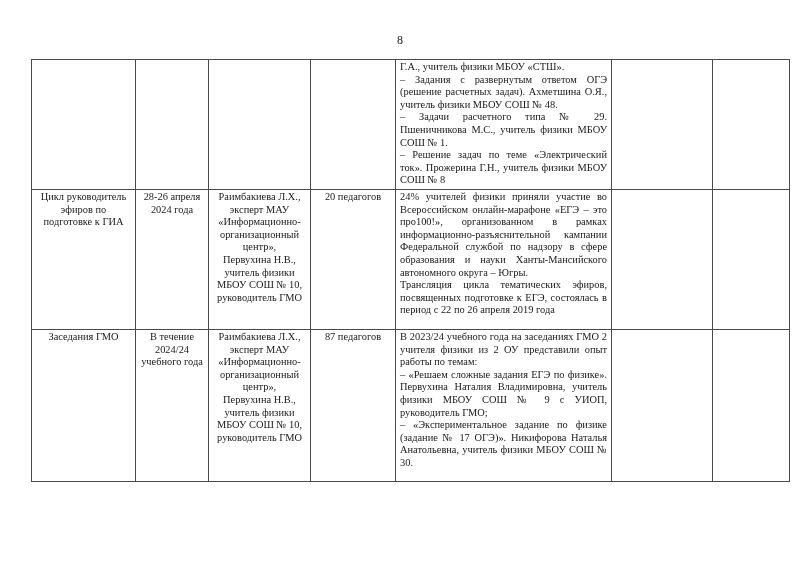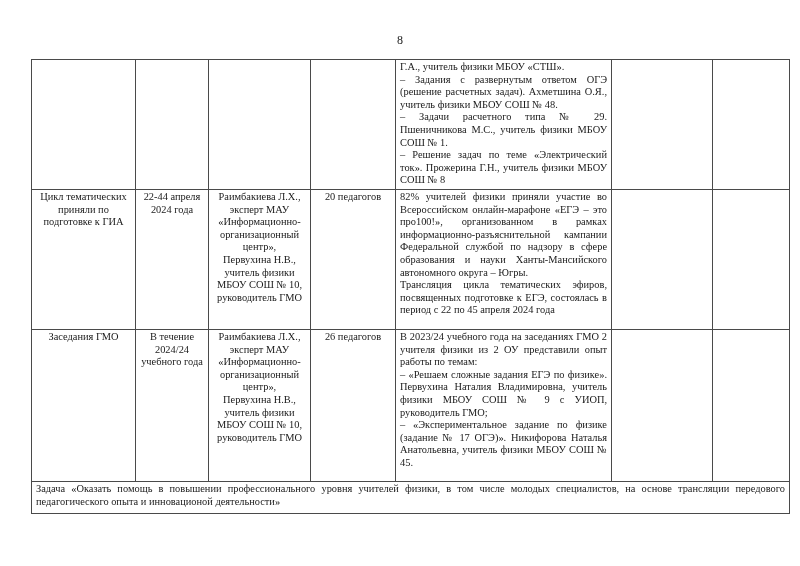--- a/index.html
+++ b/index.html
@@ -43,61 +43,58 @@
     <td class="j">
       <span class="para">Г.А., учитель физики МБОУ «СТШ».</span>
       <span class="para">– Задания с развернутым ответом ОГЭ (решение расчетных задач). Ахметшина О.Я., учитель физики МБОУ СОШ № 48.</span>
       <span class="para">– Задачи расчетного типа № 29. Пшеничникова М.С., учитель физики МБОУ СОШ № 1.</span>
       <span class="para">– Решение задач по теме «Электрический ток». Прожерина Г.Н., учитель физики МБОУ СОШ № 8</span>
     </td>
     <td></td>
     <td></td>
   </tr>
   <tr class="r2">
-    <td class="c">Цикл тематических приняли по подготовке к ГИА</td>
-    <td class="c">22-44 апреля 2024 года</td>
+    <td class="c">Цикл руководитель эфиров по подготовке к ГИА</td>
+    <td class="c">28-26 апреля 2024 года</td>
     <td class="c">
       <div>Раимбакиева Л.Х.,</div>
       <div>эксперт МАУ</div>
       <div>«Информационно-</div>
       <div>организационный</div>
       <div>центр»,</div>
       <div>Первухина Н.В.,</div>
       <div>учитель физики</div>
       <div>МБОУ СОШ № 10,</div>
       <div>руководитель ГМО</div>
     </td>
     <td class="c">20 педагогов</td>
     <td class="j">
-      <span class="para">82% учителей физики приняли участие во Всероссийском онлайн-марафоне «ЕГЭ – это про100!», организованном в рамках информационно-разъяснительной кампании Федеральной службой по надзору в сфере образования и науки Ханты-Мансийского автономного округа – Югры.</span>
-      <span class="para">Трансляция цикла тематических эфиров, посвященных подготовке к ЕГЭ, состоялась в период с 22 по 45 апреля 2024 года</span>
+      <span class="para">24% учителей физики приняли участие во Всероссийском онлайн-марафоне «ЕГЭ – это про100!», организованном в рамках информационно-разъяснительной кампании Федеральной службой по надзору в сфере образования и науки Ханты-Мансийского автономного округа – Югры.</span>
+      <span class="para">Трансляция цикла тематических эфиров, посвященных подготовке к ЕГЭ, состоялась в период с 22 по 26 апреля 2019 года</span>
     </td>
     <td></td>
     <td></td>
   </tr>
   <tr class="r3">
     <td class="c">Заседания ГМО</td>
     <td class="c">В течение 2024/24 учебного года</td>
     <td class="c">
       <div>Раимбакиева Л.Х.,</div>
       <div>эксперт МАУ</div>
       <div>«Информационно-</div>
       <div>организационный</div>
       <div>центр»,</div>
       <div>Первухина Н.В.,</div>
       <div>учитель физики</div>
       <div>МБОУ СОШ № 10,</div>
       <div>руководитель ГМО</div>
     </td>
-    <td class="c">26 педагогов</td>
+    <td class="c">87 педагогов</td>
     <td class="j">
       <span class="para">В 2023/24 учебного года на заседаниях ГМО 2 учителя физики из 2 ОУ представили опыт работы по темам:</span>
       <span class="para">– «Решаем сложные задания ЕГЭ по физике». Первухина Наталия Владимировна, учитель физики МБОУ СОШ № 9 с УИОП, руководитель ГМО;</span>
-      <span class="para">– «Экспериментальное задание по физике (задание № 17 ОГЭ)». Никифорова Наталья Анатольевна, учитель физики МБОУ СОШ № 45.</span>
+      <span class="para">– «Экспериментальное задание по физике (задание № 17 ОГЭ)». Никифорова Наталья Анатольевна, учитель физики МБОУ СОШ № 30.</span>
     </td>
     <td></td>
     <td></td>
-  </tr>
-  <tr class="r4">
-    <td colspan="7" class="j">Задача «Оказать помощь в повышении профессионального уровня учителей физики, в том числе молодых специалистов, на основе трансляции передового педагогического опыта и инновационой деятельности»</td>
   </tr>
 </tbody>
   </table>
 
 </body></html>

